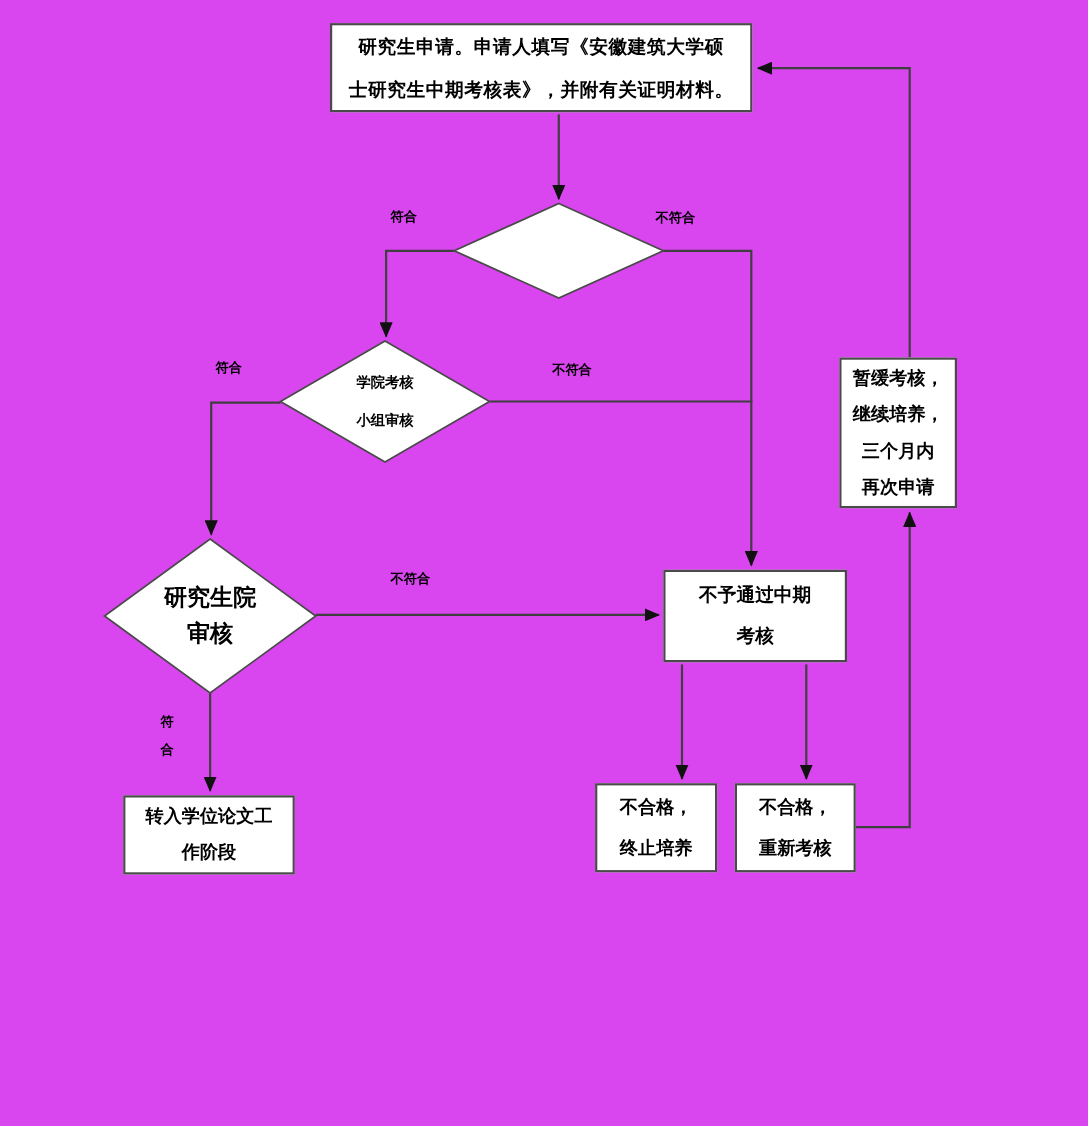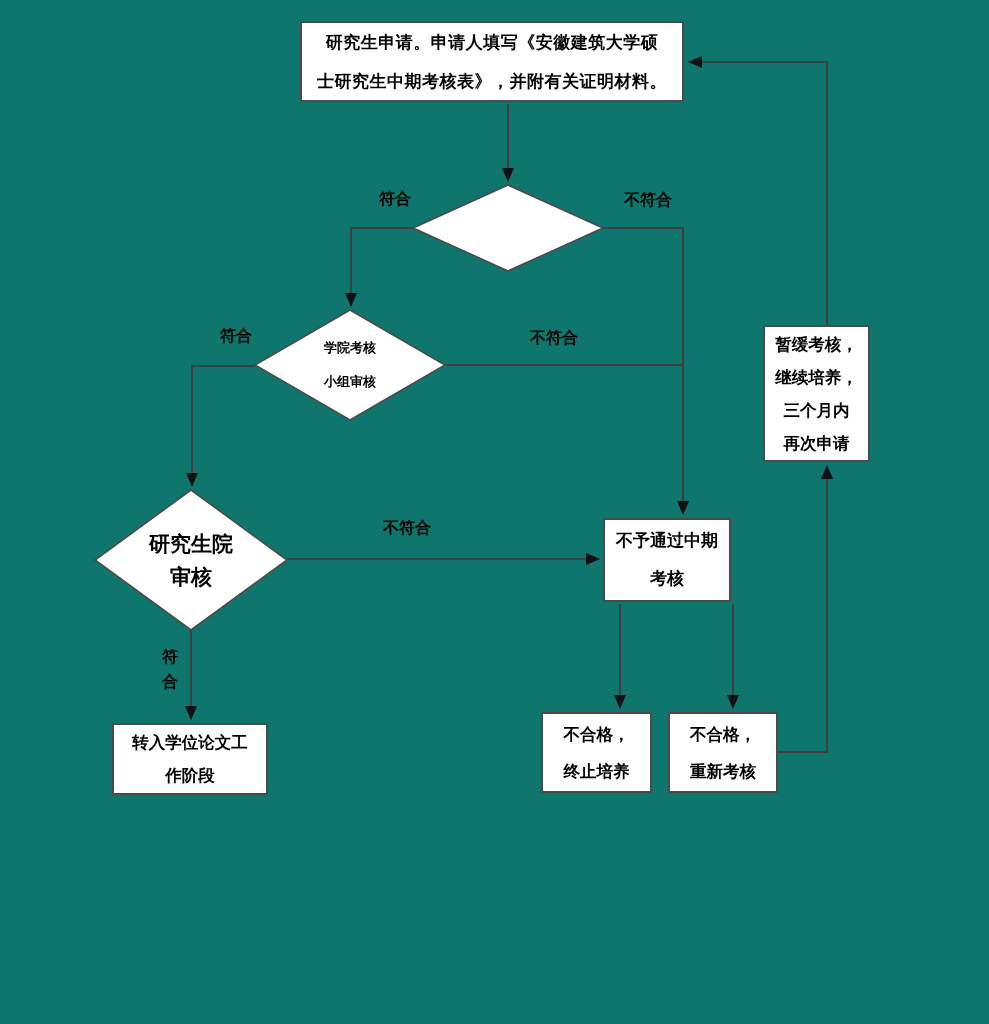--- a/index.html
+++ b/index.html
@@ -4,21 +4,21 @@
 <style>
   html, body {
     margin: 0;
     padding: 0;
     background: #ffffff;
   }
   #canvas {
     position: relative;
     width: 989px;
     height: 1024px;
-    background: #0f766e;
+    background: #d946ef;
     font-family: "Liberation Sans", "DejaVu Sans", sans-serif;
     color: #000000;
     overflow: hidden;
   }
   #connectors {
     position: absolute;
     left: 0;
     top: 0;
     pointer-events: none;
   }
@@ -41,22 +41,22 @@
     position: absolute;
     display: flex;
     align-items: center;
     justify-content: center;
     text-align: center;
     pointer-events: none;
   }
   .edge-label {
     position: absolute;
     font-weight: bold;
-    font-size: 16px;
-    text-align: right;
+    font-size: 12px;
+    text-align: left;
     white-space: pre-line;
     color: #000000;
   }
 </style>
 </head>
 <body>
 
 <div id="canvas">
 
   <svg id="connectors" width="989" height="1024" viewBox="0 0 989 1024">
@@ -94,21 +94,21 @@
       <polygon points="350,310 445,365 350,420 255,365"></polygon>
       <polygon points="191,490 287,560 191,630 95,560"></polygon>
     </g>
   </svg>
 
   <div class="box" style="left:300px; top:21px; width:384px; height:81px;">
     <span class="node-label" style="font-size:17px; line-height:39px; letter-spacing:0.5px;">研究生申请。申请人填写《安徽建筑大学硕
 士研究生中期考核表》，并附有关证明材料。</span>
   </div>
 
-  <div class="box" style="left:603px; top:518px; width:128px; height:84px;">
+  <div class="box" style="left:603px; top:518px; width:167px; height:84px;">
     <span class="node-label" style="font-size:17px; line-height:38px;">不予通过中期
 考核</span>
   </div>
 
   <div class="box" style="left:763px; top:325px; width:107px; height:137px;">
     <span class="node-label" style="font-size:16.5px; line-height:33px;">暂缓考核，
 继续培养，
 三个月内
 再次申请</span>
   </div>

